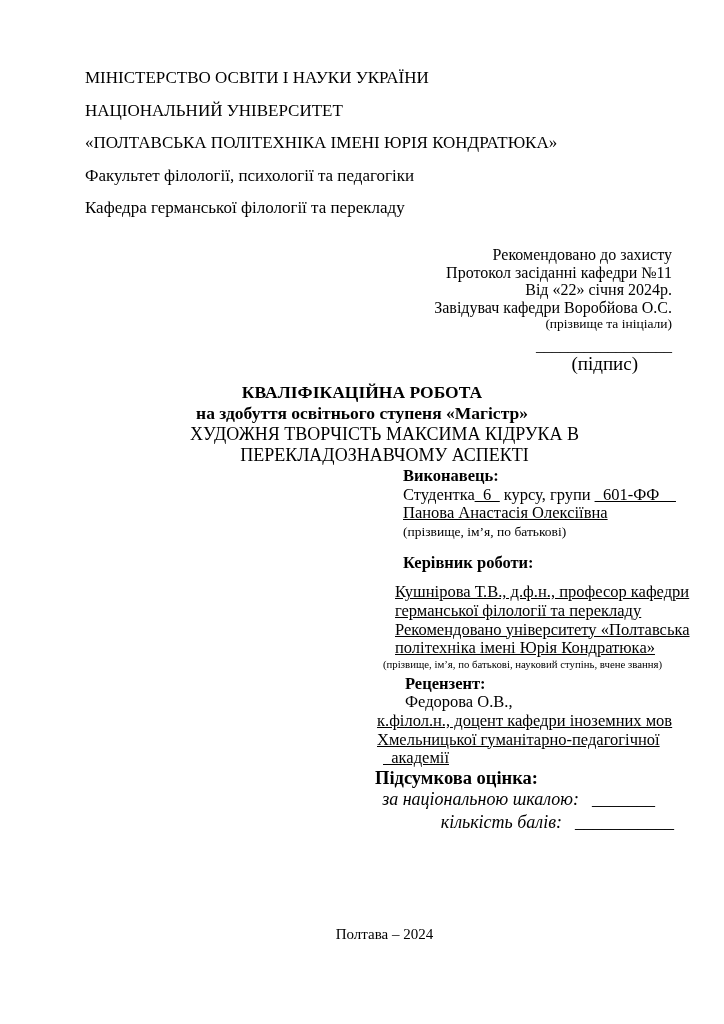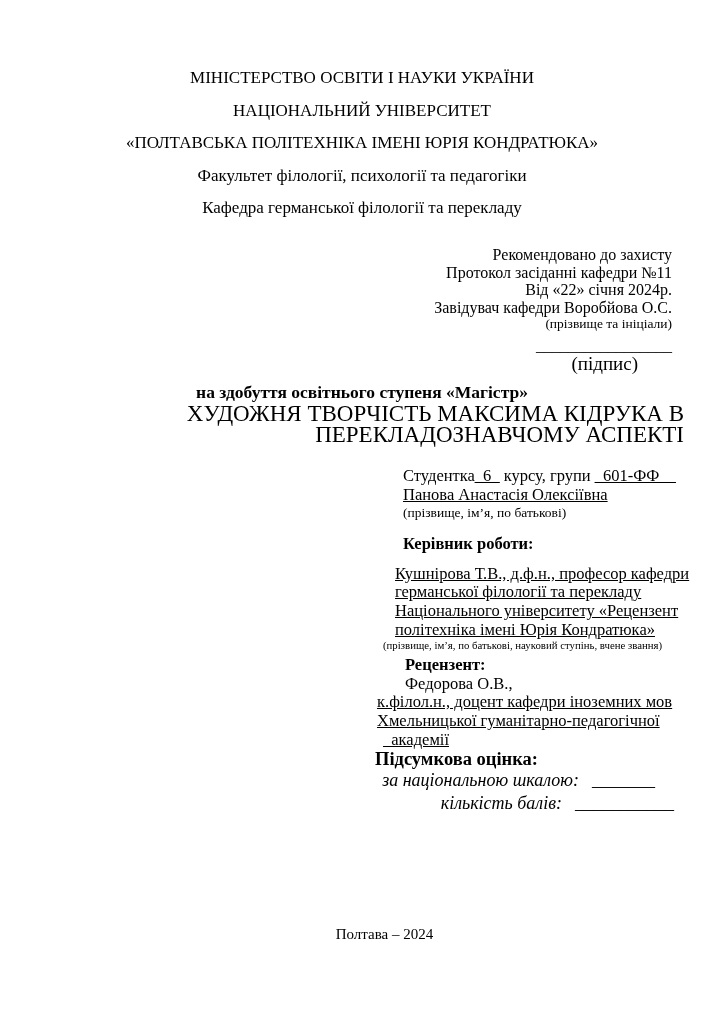--- a/index.html
+++ b/index.html
@@ -16,21 +16,21 @@
   .b { font-weight: bold; }
   .u { text-decoration: underline; }
   .line { white-space: nowrap; }
 
   
   .header {
     position: absolute;
     top: 62px;
     left: 85px;
     width: 554px;
-    text-align: center;
+    text-align: left;
     font-size: 17px;
     line-height: 32.5px;
   }
 
   
   .approval {
     position: absolute;
     top: 246px;
     right: 52px;
     text-align: right;
@@ -44,21 +44,21 @@
 
   
   .title-block {
     position: absolute;
     top: 382px;
     left: 85px;
     width: 599px;
     text-align: center;
   }
   .title-block .bold-part { margin-right: 45px; font-weight: bold; font-size: 17.5px; line-height: 21px; }
-  .title-block .upper-part { font-size: 23px; line-height: 21px; text-align: right; }
+  .title-block .upper-part { font-size: 18px; line-height: 21px; }
 
   
   .rcol {
     position: absolute;
     top: 467px;
     left: 375px;
     width: 310px;
     font-size: 16.5px;
     line-height: 18.6px;
   }
@@ -106,40 +106,42 @@
     <div class="line">Від «22» січня 2024р.</div>
     <div class="line">Завідувач кафедри Воробйова О.С.</div>
     <div class="line cap-sm">(прізвище та ініціали)</div>
     <div class="sig-gap"></div>
     <div class="line sigline">_________________</div>
     <div class="line sig-caption">(підпис)</div>
   </div>
 
   <div class="title-block">
     <div class="bold-part">
+      <div class="line">КВАЛІФІКАЦІЙНА РОБОТА</div>
       <div class="line">на здобуття освітнього ступеня «Магістр»</div>
     </div>
     <div class="upper-part">
       <div class="line">ХУДОЖНЯ ТВОРЧІСТЬ МАКСИМА КІДРУКА В</div>
       <div class="line">ПЕРЕКЛАДОЗНАВЧОМУ АСПЕКТІ</div>
     </div>
   </div>
 
   <div class="rcol">
 
+    <div class="line ind-a b">Виконавець:</div>
     <div class="line ind-a"><span>Студентка</span><span class="u">_6_</span><span> курсу, групи&nbsp;</span><span class="u">_601-ФФ__</span></div>
     <div class="line ind-a"><span class="u">Панова Анастасія Олексіївна</span></div>
     <div class="line ind-a cap">(прізвище, ім’я, по батькові)</div>
 
     <div class="sp14"></div>
     <div class="line ind-a b">Керівник роботи:</div>
     <div class="sp11"></div>
     <div class="line ind-b u">Кушнірова Т.В., д.ф.н., професор кафедри</div>
     <div class="line ind-b u">германської філології та перекладу</div>
-    <div class="line ind-b u">Національного університету «Рецензент</div>
+    <div class="line ind-b u">Рекомендовано університету «Полтавська</div>
     <div class="line ind-b u">політехніка імені Юрія Кондратюка»</div>
     <div class="cap-xs ind-c">(прізвище, ім’я, по батькові, науковий ступінь, вчене звання)</div>
 
     <div class="sp4"></div>
     <div class="line ind-d b">Рецензент:</div>
     <div class="line ind-d">Федорова О.В.,</div>
     <div class="line ind-e u">к.філол.н., доцент кафедри іноземних мов</div>
     <div class="line ind-e u">Хмельницької гуманітарно-педагогічної</div>
     <div class="line ind-c u">&nbsp;&nbsp;академії</div>
 

